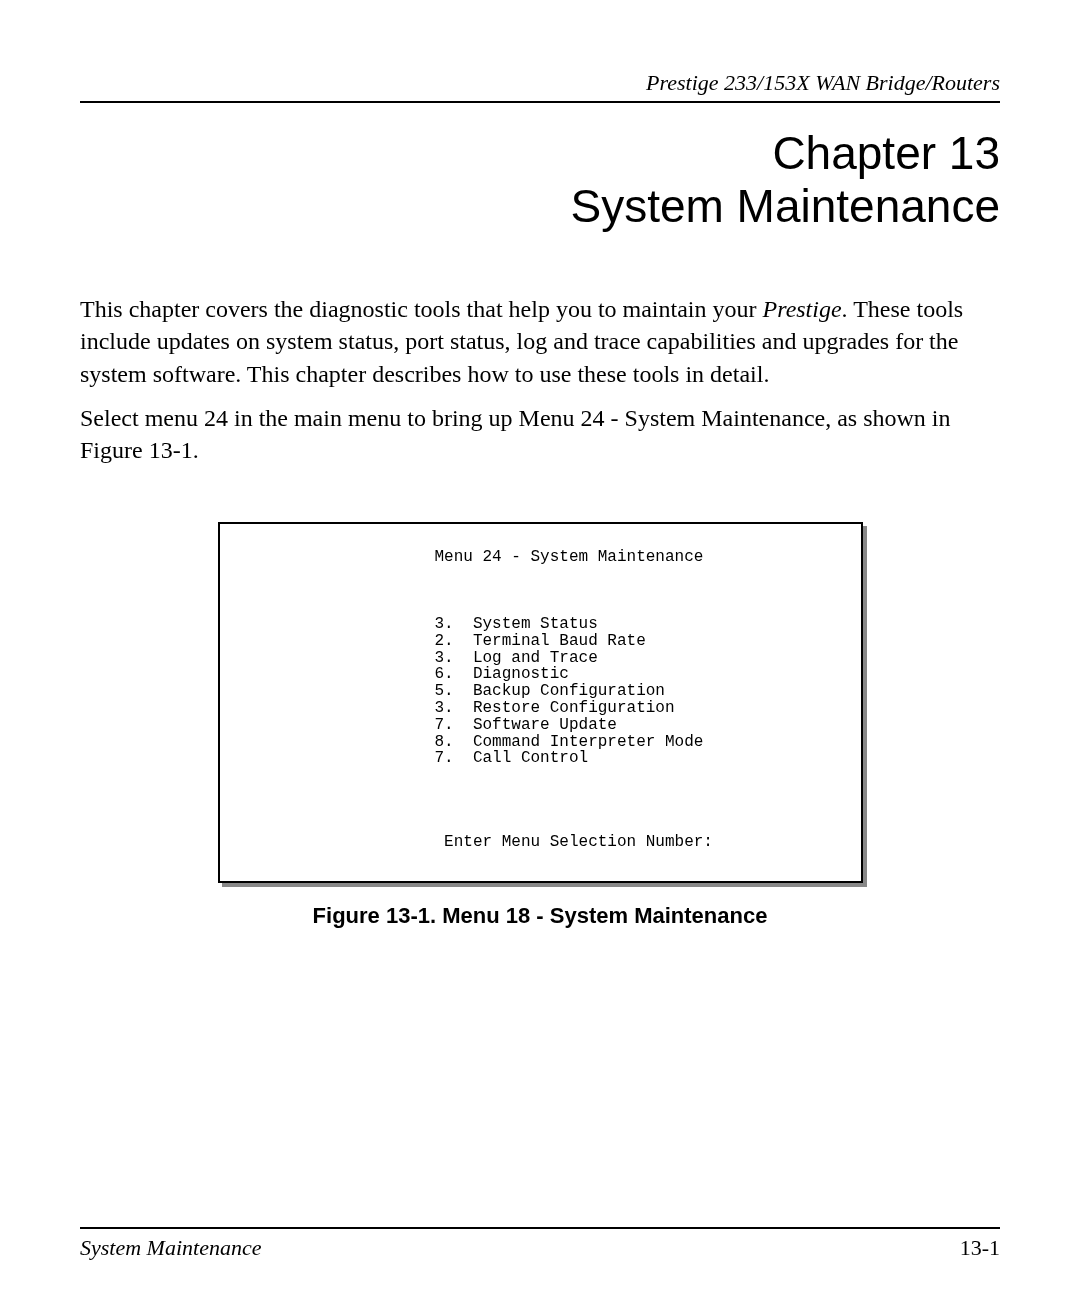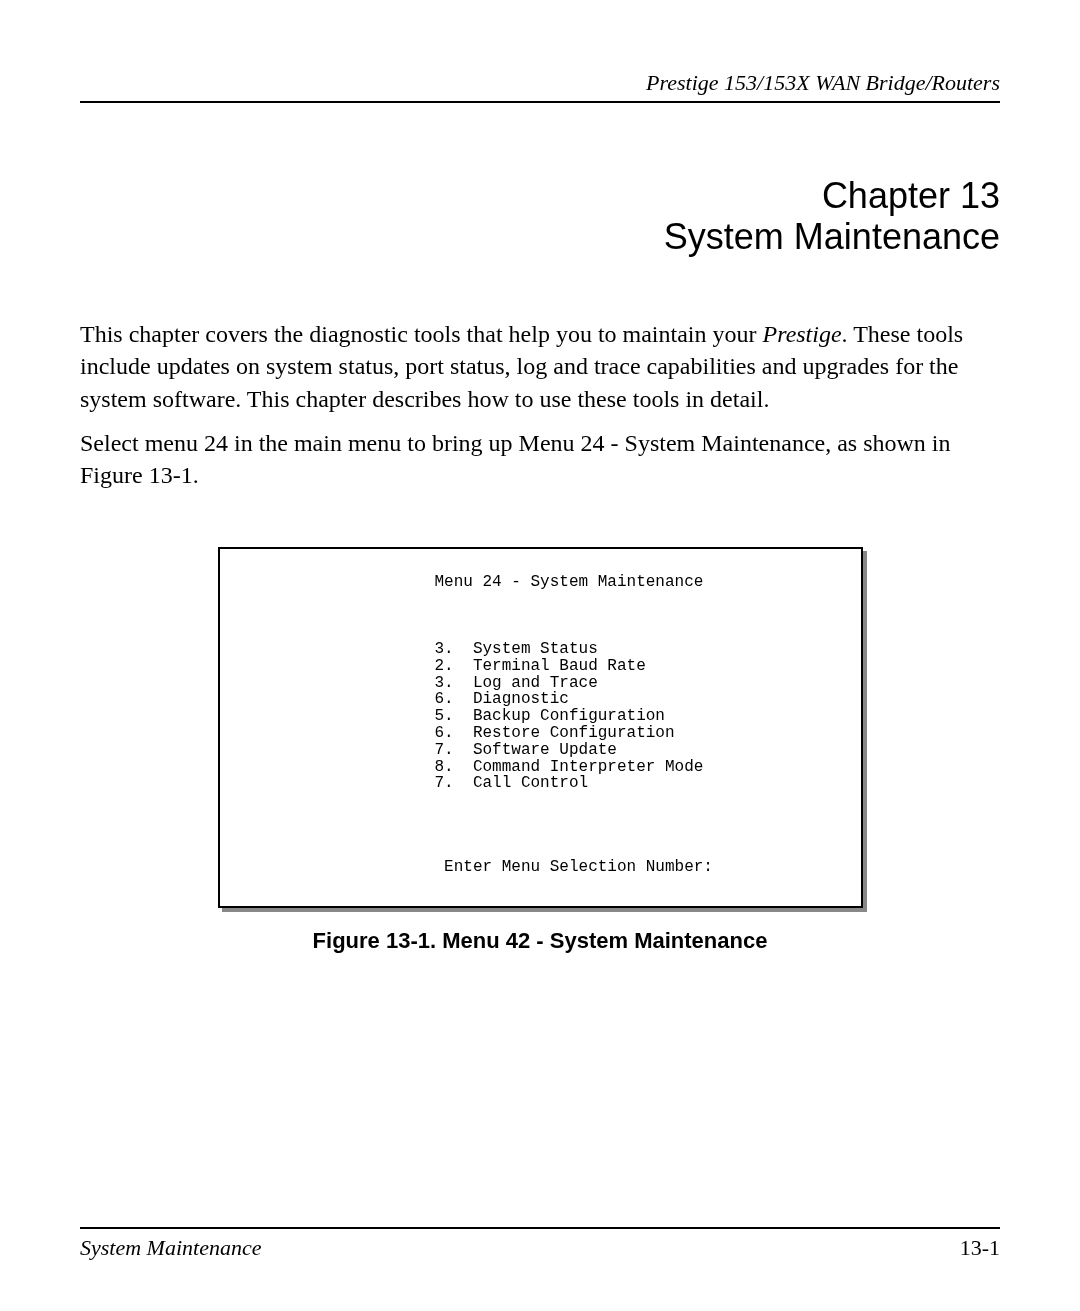--- a/index.html
+++ b/index.html
@@ -25,23 +25,23 @@
       padding-bottom: 3px;
     }
     .header-text {
       text-align: right;
       font-style: italic;
       font-size: 22px;
       padding-bottom: 2px;
     }
     .chapter-title {
       text-align: right;
-      font-size: 36px;
+      font-size: 46px;
       font-family: Arial, Helvetica, sans-serif;
-      margin-top: 72px;
+      margin-top: 24px;
       line-height: 1.15;
     }
     .body-text {
       margin-top: 60px;
       font-size: 24px;
       line-height: 1.35;
     }
     .body-text p {
       margin-bottom: 12px;
     }
@@ -87,21 +87,21 @@
     .footer-left {
       font-style: italic;
     }
   </style>
 </head>
 <body>
 
 <div class="page">
 
   <div class="header-section">
-    <div class="header-text">Prestige 153/153X  WAN Bridge/Routers</div>
+    <div class="header-text">Prestige 233/153X  WAN Bridge/Routers</div>
   </div>
 
   <div class="chapter-title">
     <div>Chapter 13</div>
     <div>System Maintenance</div>
   </div>
 
   <div class="body-text">
     <p>
       <span>This chapter covers the diagnostic tools that help you to maintain your </span><span class="italic">Prestige</span><span>.  These tools include updates on system status, port status, log and trace capabilities and upgrades for the system software. This chapter describes how to use these tools in detail.</span>
@@ -113,32 +113,32 @@
     <div class="terminal-box">
       <div class="terminal-content"><span>Menu 24 - System Maintenance</span>
 
 
 
 <span>3.  System Status</span>
 <span>2.  Terminal Baud Rate</span>
 <span>3.  Log and Trace</span>
 <span>6.  Diagnostic</span>
 <span>5.  Backup Configuration</span>
-<span>6.  Restore Configuration</span>
+<span>3.  Restore Configuration</span>
 <span>7.  Software Update</span>
 <span>8.  Command Interpreter Mode</span>
 <span>7.  Call Control</span>
 
 
 
 
  <span>Enter Menu Selection Number:</span>
 </div>
     </div>
-    <div class="figure-caption">Figure 13-1.     Menu 42 - System Maintenance</div>
+    <div class="figure-caption">Figure 13-1.     Menu 18 - System Maintenance</div>
   </div>
 
   <div class="footer">
     <div class="footer-left">System Maintenance</div>
     <div class="footer-right">13-1</div>
   </div>
 
 </div>
 
 </body></html>

